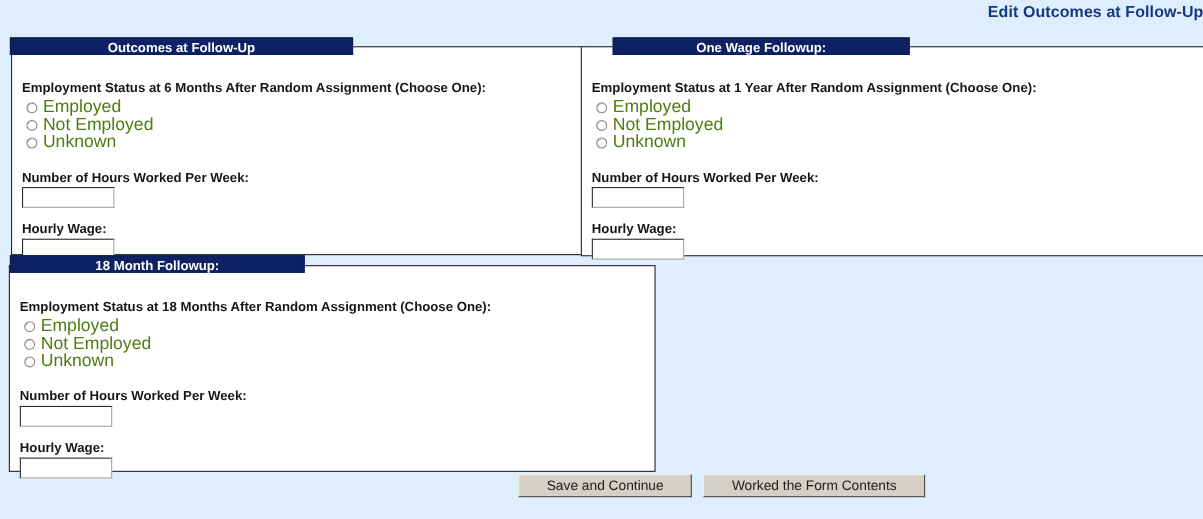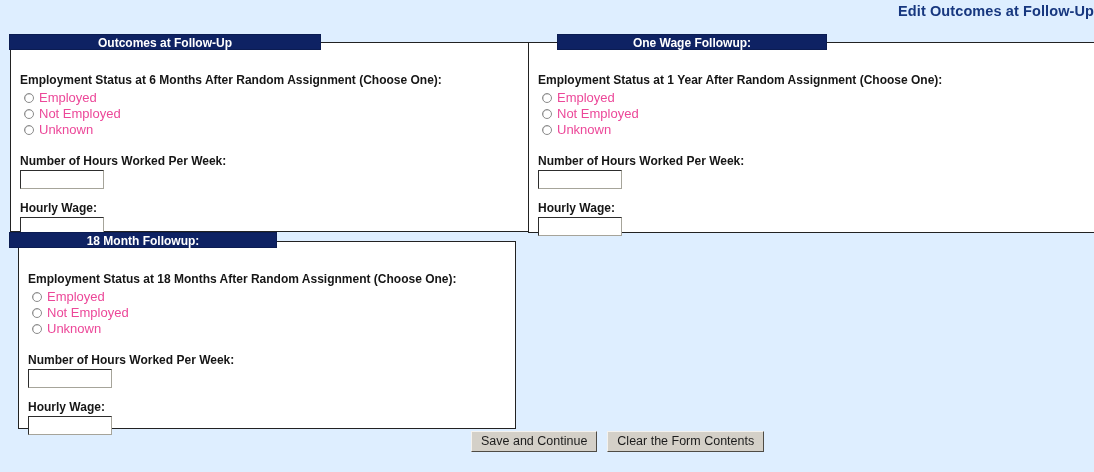--- a/index.html
+++ b/index.html
@@ -43,23 +43,23 @@
     width: 525px;
     height: 190px;
   }
   .box-right {
     left: 528px;
     top: 42px;
     width: 608px;
     height: 191px;
   }
   .box-left-2 {
-    left: 18px;
+    left: 8px;
     top: 241px;
-    width: 498px;
+    width: 588px;
     height: 188px;
   }
 
   
   .legend {
     position: absolute;
     box-sizing: border-box;
     background: #0e2263;
     color: #ffffff;
     font-size: 12px;
@@ -114,22 +114,22 @@
     height: 10px;
     box-sizing: border-box;
     border: 1.3px solid #8b8b8b;
     border-radius: 50%;
     background: #ffffff;
     margin-right: 5px;
     flex: 0 0 auto;
     box-shadow: inset 0.5px 0.5px 0 #b8b8b8;
   }
   .radio-text {
-    font-size: 13px;
-    color: #ec4899;
+    font-size: 16px;
+    color: #4d7c0f;
     line-height: 14px;
     white-space: nowrap;
   }
 
   .field-label {
     font-size: 12px;
     font-weight: bold;
     color: #161616;
     white-space: nowrap;
     line-height: 14px;
@@ -160,21 +160,21 @@
     display: flex;
     gap: 10px;
   }
   .form-button {
     box-sizing: border-box;
     background: #d4d0c8;
     color: #1c1c1c;
     font-family: "Liberation Sans", sans-serif;
     font-size: 12.5px;
     height: 21px;
-    padding: 0 9px;
+    padding: 0 25px;
     border-top: 1.5px solid #f4f2ee;
     border-left: 1.5px solid #f4f2ee;
     border-right: 1.5px solid #4e4b45;
     border-bottom: 1.5px solid #4e4b45;
     cursor: pointer;
     white-space: nowrap;
     line-height: 17px;
   }
 </style>
 </head>
@@ -261,14 +261,14 @@
 
     <div class="gap-wage"></div>
     <div class="field-label">Hourly Wage:</div>
     <input class="text-input after-label" type="text" value="" style="">
   </div>
 </div>
 <div class="legend legend-3">18 Month Followup:</div>
 
 <div class="button-bar">
   <button class="form-button" type="button">Save and Continue</button>
-  <button class="form-button" type="button">Clear the Form Contents</button>
+  <button class="form-button" type="button">Worked the Form Contents</button>
 </div>
 
 </body></html>

